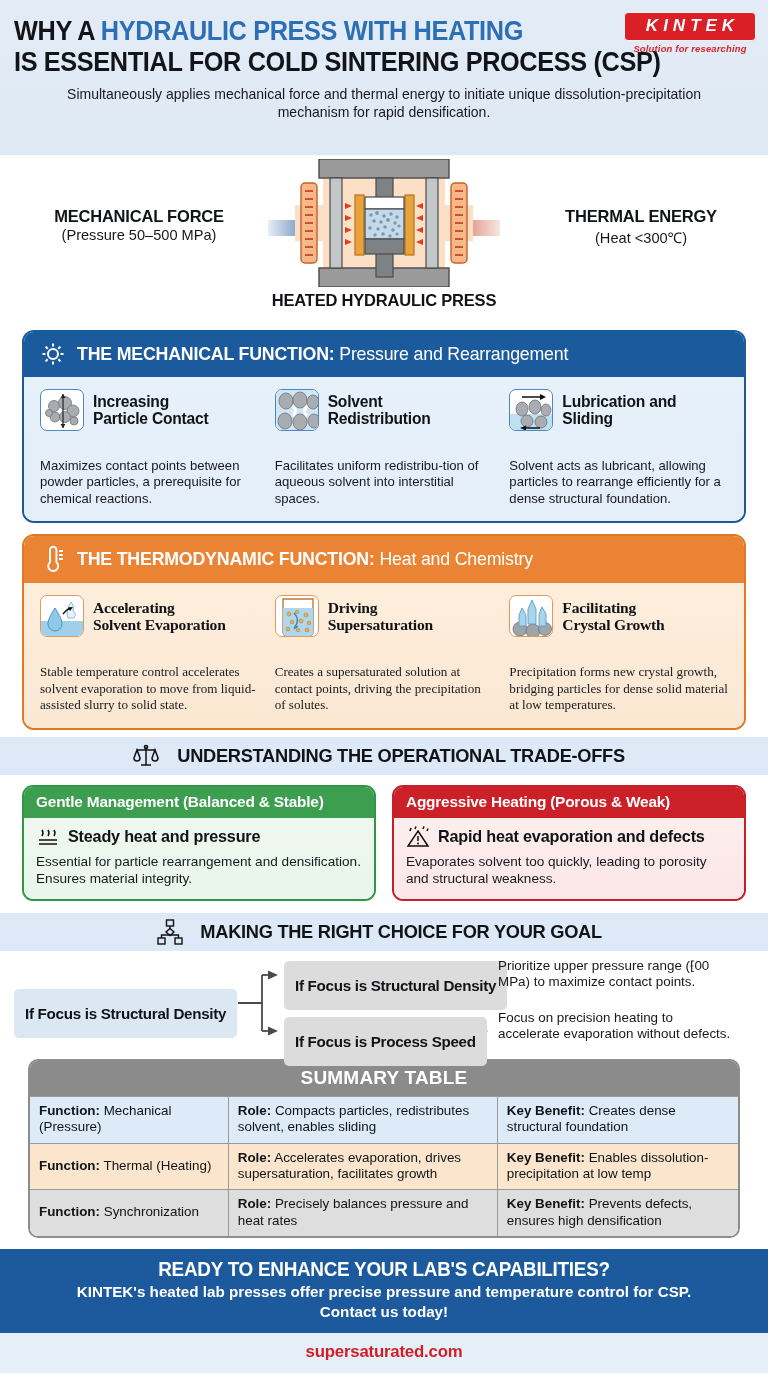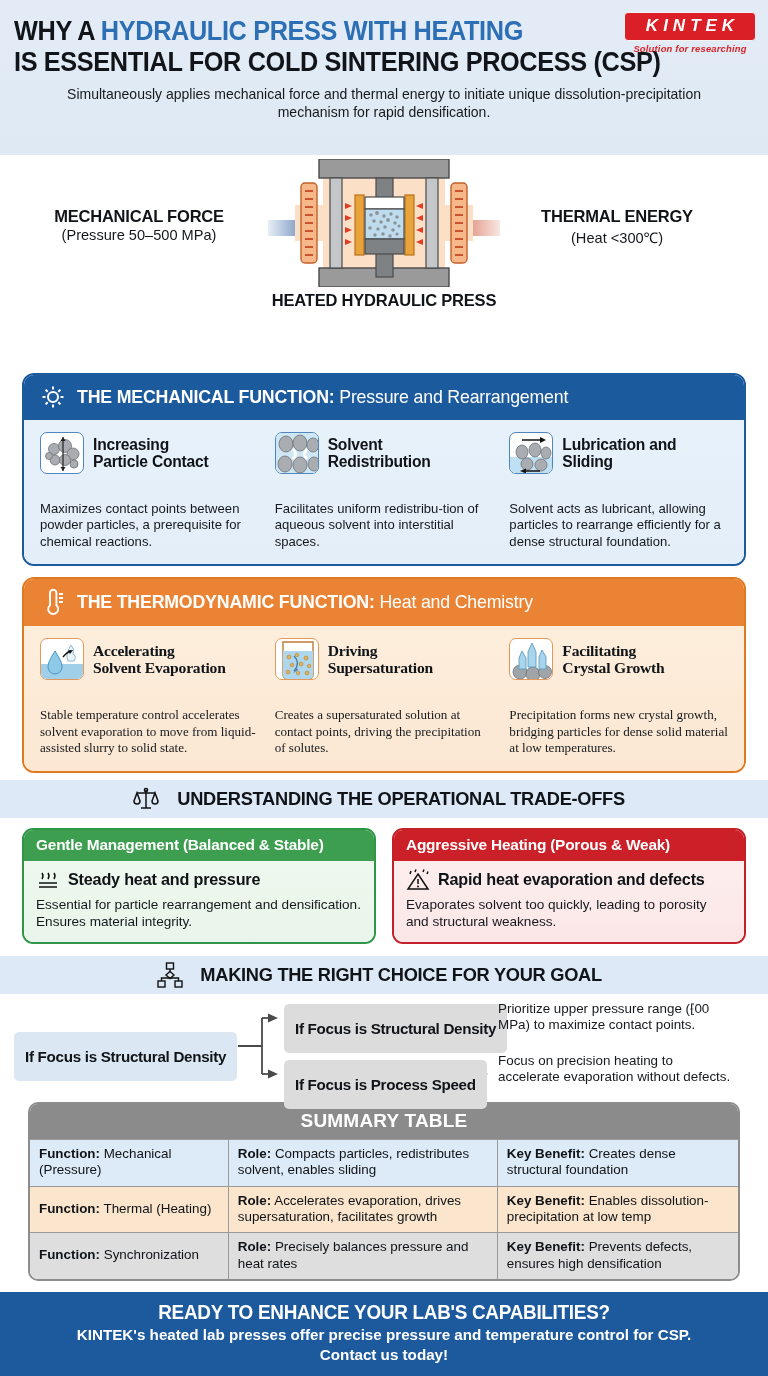--- a/index.html
+++ b/index.html
@@ -71,31 +71,31 @@
     font-size: 9.4px;
     font-style: italic;
     font-weight: bold;
     margin-top: 2px;
     letter-spacing: 0.2px;
   }
 
   
   .hero {
     position: relative;
-    height: 218px;
+    height: 175px;
     background: #ffffff;
   }
   .hero-label {
     position: absolute;
     top: 52px;
     width: 250px;
     text-align: center;
   }
   .hero-label.left  { left: 14px; }
-  .hero-label.right { right: 26px; }
+  .hero-label.right { right: 2px; }
   .hero-label .big {
     font-size: 16.5px;
     font-weight: bold;
     color: #101317;
     letter-spacing: -0.2px;
   }
   .hero-label .small {
     font-size: 14.6px;
     color: #15181c;
     margin-top: 1px;

